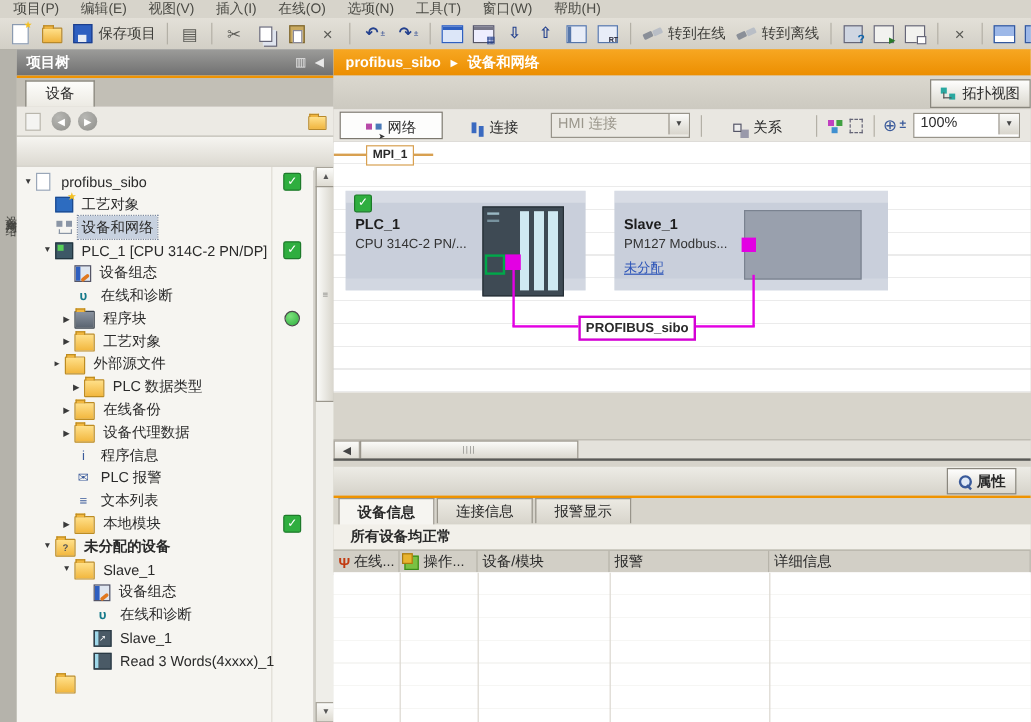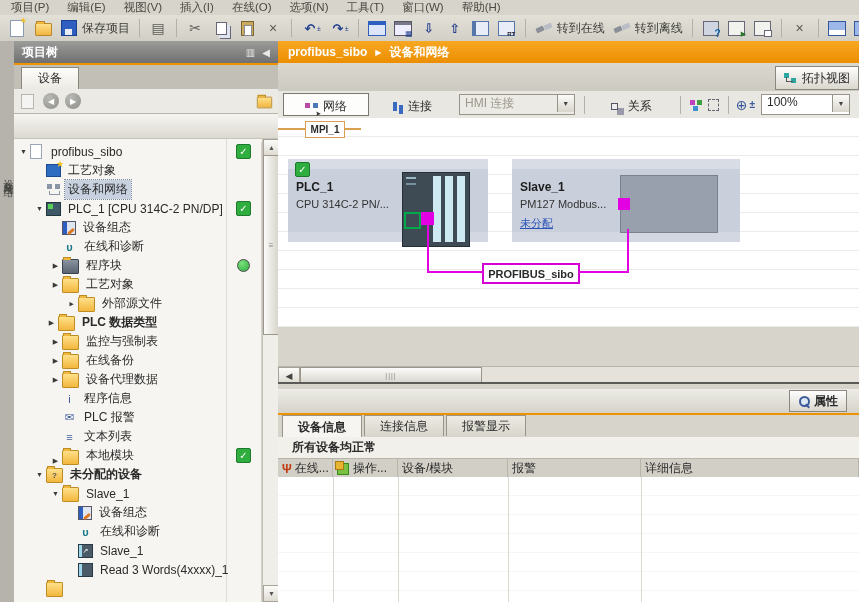--- a/index.html
+++ b/index.html
@@ -384,34 +384,29 @@
           <span class="pt-exp">▶</span>
           <span class="ti ti-folder ti-fd"></span>
           <span class="pt-lbl">程序块</span>
           <span class="pt-st st-dot"></span>
         </div>
         <div class="pt-row" style="padding-left: 36px;">
           <span class="pt-exp">▶</span>
           <span class="ti ti-folder"></span>
           <span class="pt-lbl">工艺对象</span>
         </div>
-        <div class="pt-row" style="padding-left: 52px; font-family: Liberation Mono, monospace;">
+        <div class="pt-row" style="padding-left: 28px; font-family: Liberation Mono, monospace;">
           <span class="pt-exp">▶</span>
           <span class="ti ti-folder"></span>
           <span class="pt-lbl">外部源文件</span>
         </div>
-        <div class="pt-row" style="padding-left: 32px; font-weight: bold;">
+        <div class="pt-row" style="padding-left: 44px;">
           <span class="pt-exp">▶</span>
           <span class="ti ti-folder"></span>
           <span class="pt-lbl">PLC 数据类型</span>
-        </div>
-        <div class="pt-row" style="padding-left: 36px;">
-          <span class="pt-exp">▶</span>
-          <span class="ti ti-folder"></span>
-          <span class="pt-lbl">监控与强制表</span>
         </div>
         <div class="pt-row" style="padding-left: 36px;">
           <span class="pt-exp">▶</span>
           <span class="ti ti-folder"></span>
           <span class="pt-lbl">在线备份</span>
         </div>
         <div class="pt-row" style="padding-left: 36px;">
           <span class="pt-exp">▶</span>
           <span class="ti ti-folder"></span>
           <span class="pt-lbl">设备代理数据</span>
@@ -424,21 +419,21 @@
         <div class="pt-row" style="padding-left: 36px;">
           <span class="pt-exp"></span>
           <span class="ti ti-glyph ti-c-blue">✉</span>
           <span class="pt-lbl">PLC 报警</span>
         </div>
         <div class="pt-row" style="padding-left: 36px;">
           <span class="pt-exp"></span>
           <span class="ti ti-glyph ti-c-blue">≡</span>
           <span class="pt-lbl">文本列表</span>
         </div>
-        <div class="pt-row" style="padding-left: 36px; align-items: flex-end;">
+        <div class="pt-row" style="padding-left: 36px;">
           <span class="pt-exp">▶</span>
           <span class="ti ti-folder"></span>
           <span class="pt-lbl">本地模块</span>
           <span class="pt-st st-check">✓</span>
         </div>
         <div class="pt-row bold" style="padding-left: 20px;">
           <span class="pt-exp">▼</span>
           <span class="ti ti-folder">?</span>
           <span class="pt-lbl">未分配的设备</span>
         </div>

